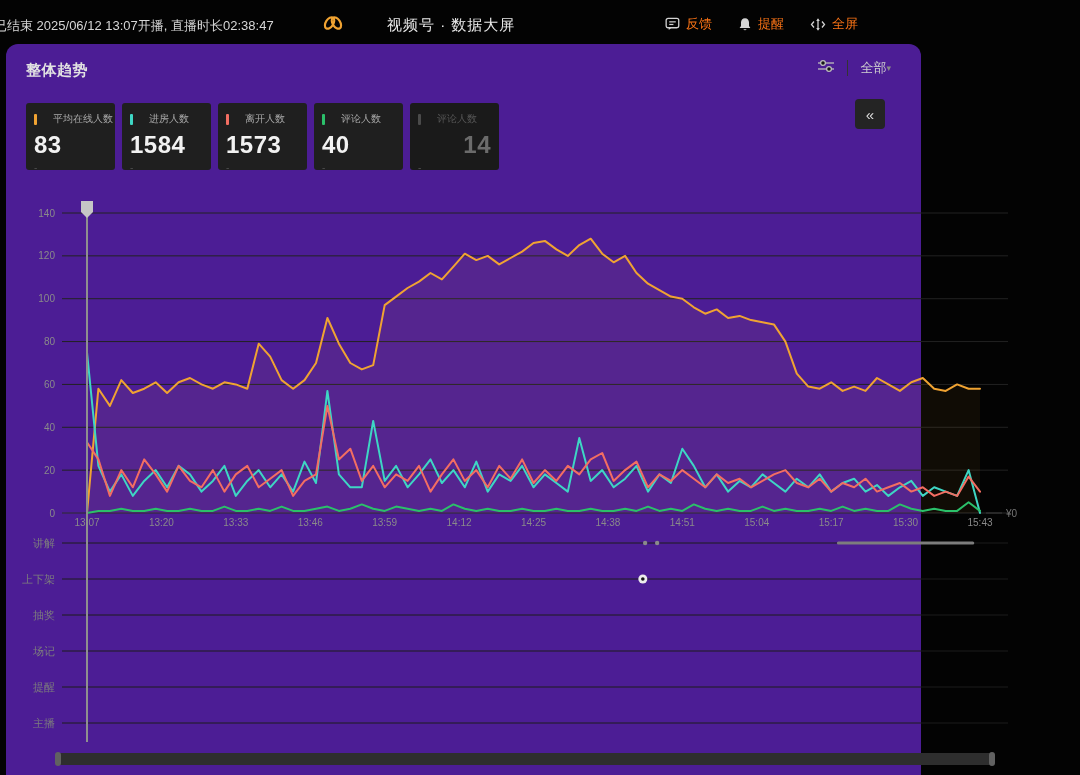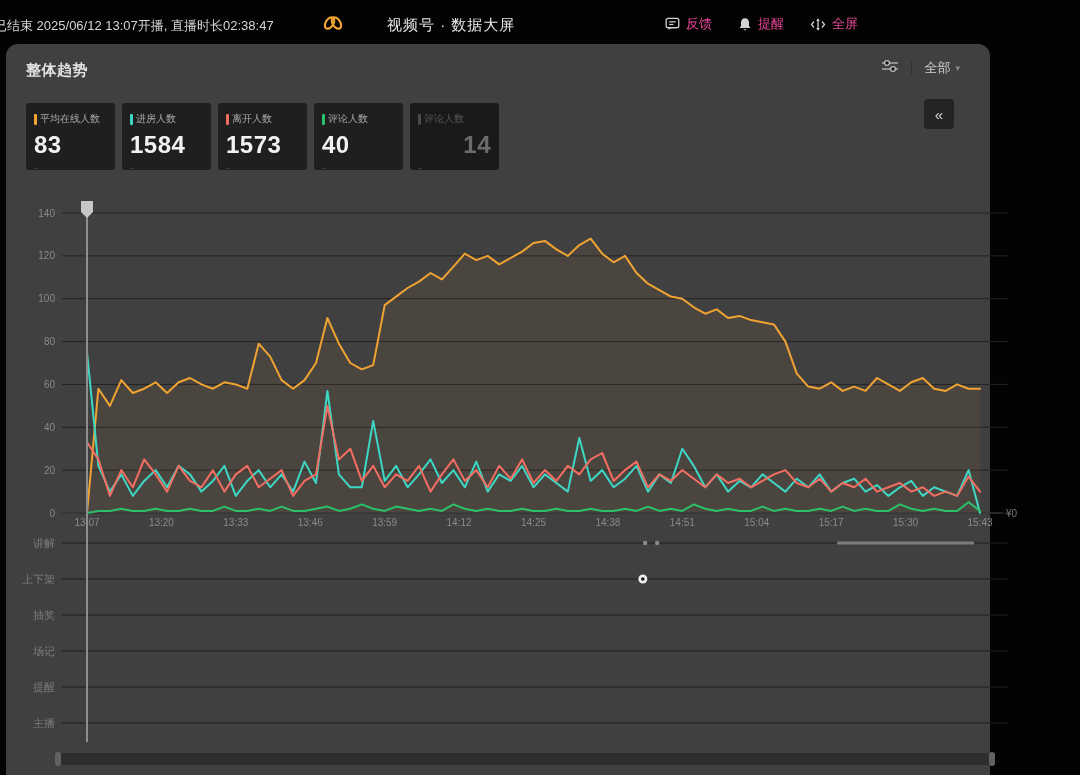--- a/index.html
+++ b/index.html
@@ -6,36 +6,36 @@
   html,body { width:1080px; height:775px; background:#000; overflow:hidden;
     font-family:"Liberation Sans","DejaVu Sans",sans-serif; }
   #stage { position:relative; width:1080px; height:775px; background:#030303; }
 
   
   #topbar { position:absolute; left:0; top:4px; width:872px; height:44px; background:#030303; }
   .status-text { position:absolute; left:-6px; top:13px; color:#d6d6d6; font-size:13px; white-space:nowrap; }
   .brand { position:absolute; left:322px; top:10px; display:flex; align-items:center; gap:8px; }
   .brand-title { color:#e9e9e9; font-size:15px; font-weight:500; letter-spacing:1px;margin-left:35px; }
   .topbar-actions { position:absolute; right:14px; top:11px; display:flex; align-items:center; gap:26px; }
-  .action { display:flex; align-items:center; gap:6px; color:#ec4899; font-size:13px; cursor:pointer;text-align:right; }
+  .action { display:flex; align-items:center; gap:6px; color:#f97316; font-size:13px; cursor:pointer;text-align:right; }
   .action svg { display:block; }
 
   
-  #panel { position:absolute; left:6px; top:44px; width:984px; height:731px; background:#404040; border-radius:12px 12px 0 0;padding-left:27px; }
+  #panel { position:absolute; left:6px; top:44px; width:915px; height:731px; background:#4c1d95; border-radius:12px 12px 0 0;padding-left:27px; }
   .panel-title { position:absolute; left:20px; top:17px; color:#e2e2e2; font-size:15px; font-weight:700; letter-spacing:.5px; }
   .panel-controls { position:absolute; right:30px; top:14px; display:flex; align-items:center; gap:12px; }
   .filter-divider { width:1px; height:16px; background:#333; }
-  .select-all { display:flex; align-items:center; gap:5px; color:#cfcfcf; font-size:13px; cursor:pointer; }
+  .select-all { display:flex; align-items:center; color:#cfcfcf; font-size:13px; cursor:pointer; }
   .caret { color:#8a8a8a; font-size:9px; }
 
   
   #cards { position:absolute; left:20px; top:59px; display:flex; gap:7px; }
   .card { width:89px; height:67px; background:#1f1f1f; border-radius:3px; padding:9px 8px 7px 8px; position:relative; cursor:pointer; }
   .card.inactive { background:#1a1a1a; }
-  .card-head { display:flex; align-items:center; gap:3px; }
+  .card-head { display:flex; align-items:center; gap:16px; }
   .marker { width:3px; height:11px; border-radius:1px; flex:none; }
   .card-label { color:#a8a8a8; font-size:10px; white-space:nowrap; }
   .card.inactive .card-label { color:#565656; }
   .card-value { color:#f2f2f2; font-size:24px; font-weight:700; margin-top:5px; letter-spacing:.5px; }
   .card.inactive .card-value { color:#6b6b6b;text-align:right; }
   .card-sub { color:#4f4f4f; font-size:10px; margin-top:3px; }
 
   .collapse-btn { position:absolute; right:36px; top:55px; width:30px; height:30px; background:#242424; border-radius:4px;
     color:#dcdcdc; font-size:15px; display:flex; align-items:center; justify-content:center; cursor:pointer; }
 

